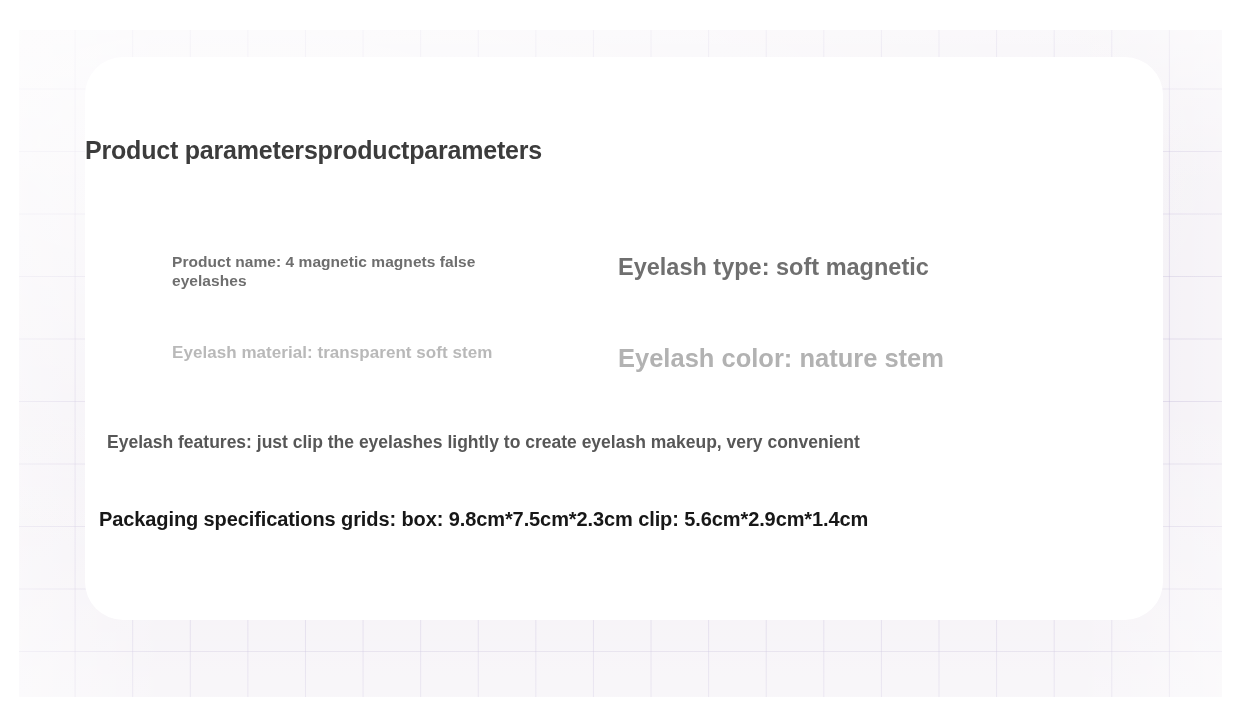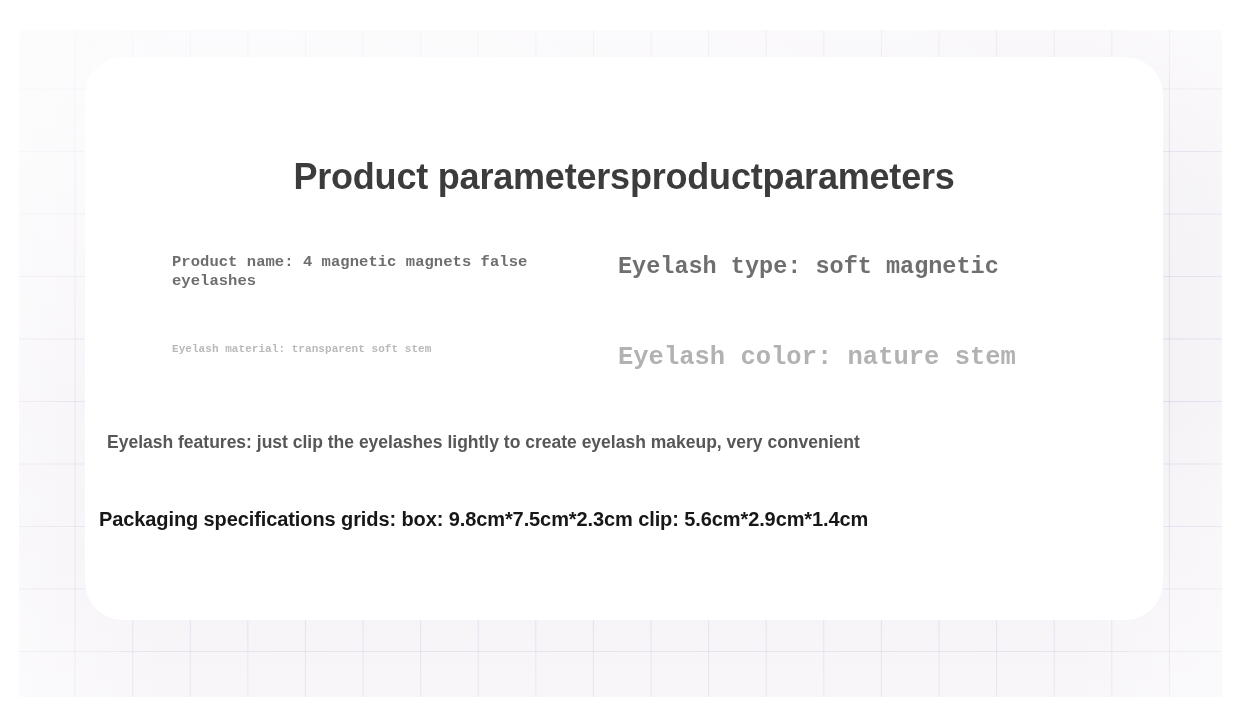--- a/index.html
+++ b/index.html
@@ -61,41 +61,38 @@
     background: #ffffff;
     border-radius: 38px;
   }
 
   
   .card-title {
     position: absolute;
     left: 0;
     top: 79px;
     width: 1078px;
-    text-align: center;
-    font-size: 36px;
+    font-size: 25px;
     font-weight: 700;
     color: #3c3c3c;
     letter-spacing: -0.2px;
     white-space: nowrap;
-    margin-top: 20px;
   }
 
   
   .spec-grid {
     position: absolute;
     left: 0;
     top: 196px;
     width: 1078px;
   }
 
   .spec-row {
     position: relative;
     width: 1078px;
-    font-family: Liberation Mono, monospace;
   }
   .spec-row.row-pair { height: 90px; }
 
   .cell-left {
     position: absolute;
     left: 87px;
     width: 380px;
   }
   .cell-right {
     position: absolute;
@@ -114,21 +111,21 @@
   .t-type {
     font-size: 23.5px;
     font-weight: 700;
     color: #6f6f6f;
     line-height: 1.2;
     white-space: nowrap;
   }
 
   
   .t-material {
-    font-size: 11px;
+    font-size: 17px;
     font-weight: 700;
     color: #b9b9b9;
     line-height: 1.22;
     letter-spacing: 0.05px;
     white-space: nowrap;
   }
   .t-color {
     font-size: 25.5px;
     font-weight: 600;
     color: #b2b2b2;

